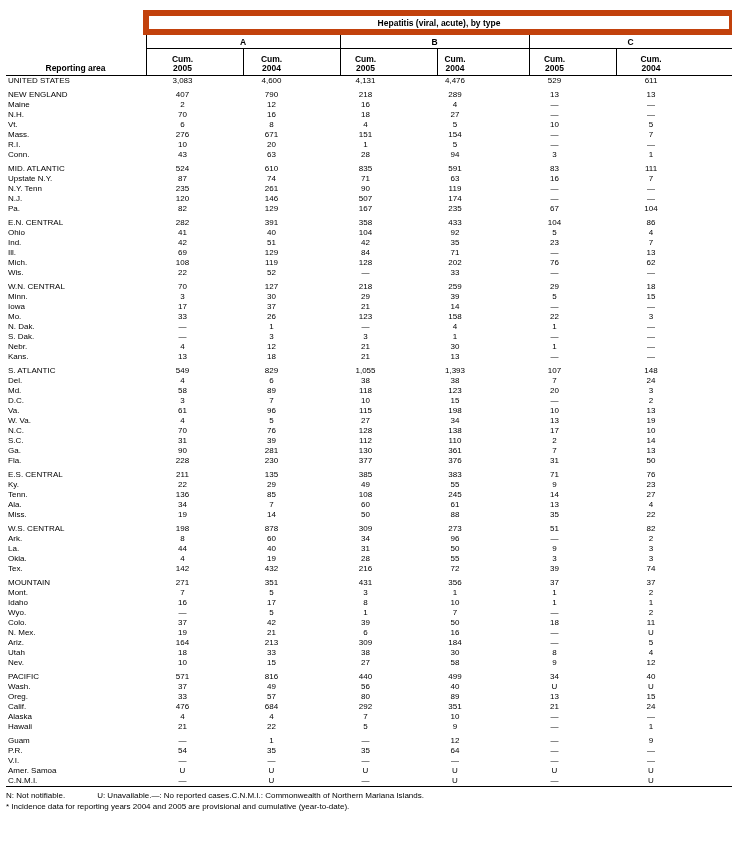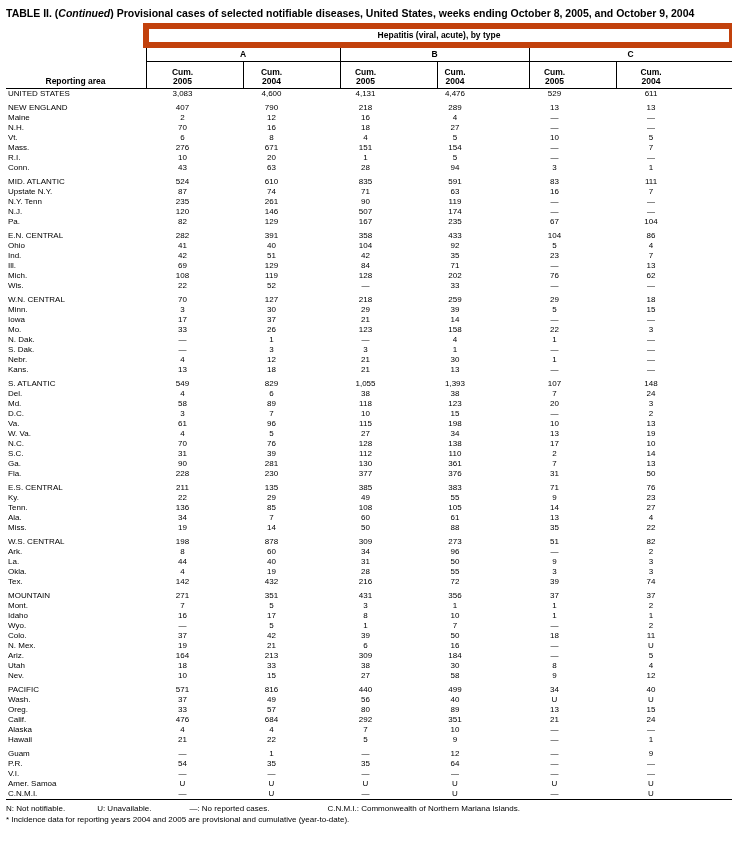--- a/index.html
+++ b/index.html
@@ -23,29 +23,28 @@
   .cum div{line-height:9px;}
   tbody td{font-size:8px;line-height:10px;height:10px;padding:0;white-space:nowrap;}
   td.area{text-align:left;padding-left:2px;}
   td.num{text-align:center;}
   .n1{padding-right:24px;} .n2{padding-right:40px;} .n3{padding-right:46px;}
   .n4{padding-right:56px;} .n5{padding-right:36px;} .n6{padding-right:46px;}
   tr.spacer td{height:4px;line-height:4px;font-size:1px;}
   tr.endline td{border-top:1px solid #000;height:0;line-height:0;font-size:0;padding:0;}
   .footnotes{margin-top:3px;font-size:8px;line-height:11px;}
   .legend span{display:inline-block;}
-  .legend .g1{margin-right:32px;} .legend .g2{margin-right:38px;} .legend .g3{margin-right:58px;}
+  .legend .g1{margin-right:32px;} .legend .g2{} .legend .g3{}
 </style>
 </head>
 <body>
 
 <div class="page">
 
   <div class="title">
-    <div><span>TABLE II. (</span><span class="it">Continued</span><span>) Provisional cases of selected notifiable diseases, United States, weeks ending October 8, 2005, and October 9, 2004</span></div>
   </div>
 
   <table>
     <colgroup>
       <col style="width:140px">
       <col style="width:97px">
         <col style="width:97px">
       <col style="width:97px">
         <col style="width:92px">
       <col style="width:87px">
@@ -456,21 +455,21 @@
           <td class="num n3">49</td>
           <td class="num n4">55</td>
           <td class="num n5">9</td>
           <td class="num n6">23</td>
         </tr>
         <tr>
           <td class="area">Tenn.</td>
           <td class="num n1">136</td>
           <td class="num n2">85</td>
           <td class="num n3">108</td>
-          <td class="num n4">105</td>
+          <td class="num n4">245</td>
           <td class="num n5">14</td>
           <td class="num n6">27</td>
         </tr>
         <tr>
           <td class="area">Ala.</td>
           <td class="num n1">34</td>
           <td class="num n2">7</td>
           <td class="num n3">60</td>
           <td class="num n4">61</td>
           <td class="num n5">13</td>

